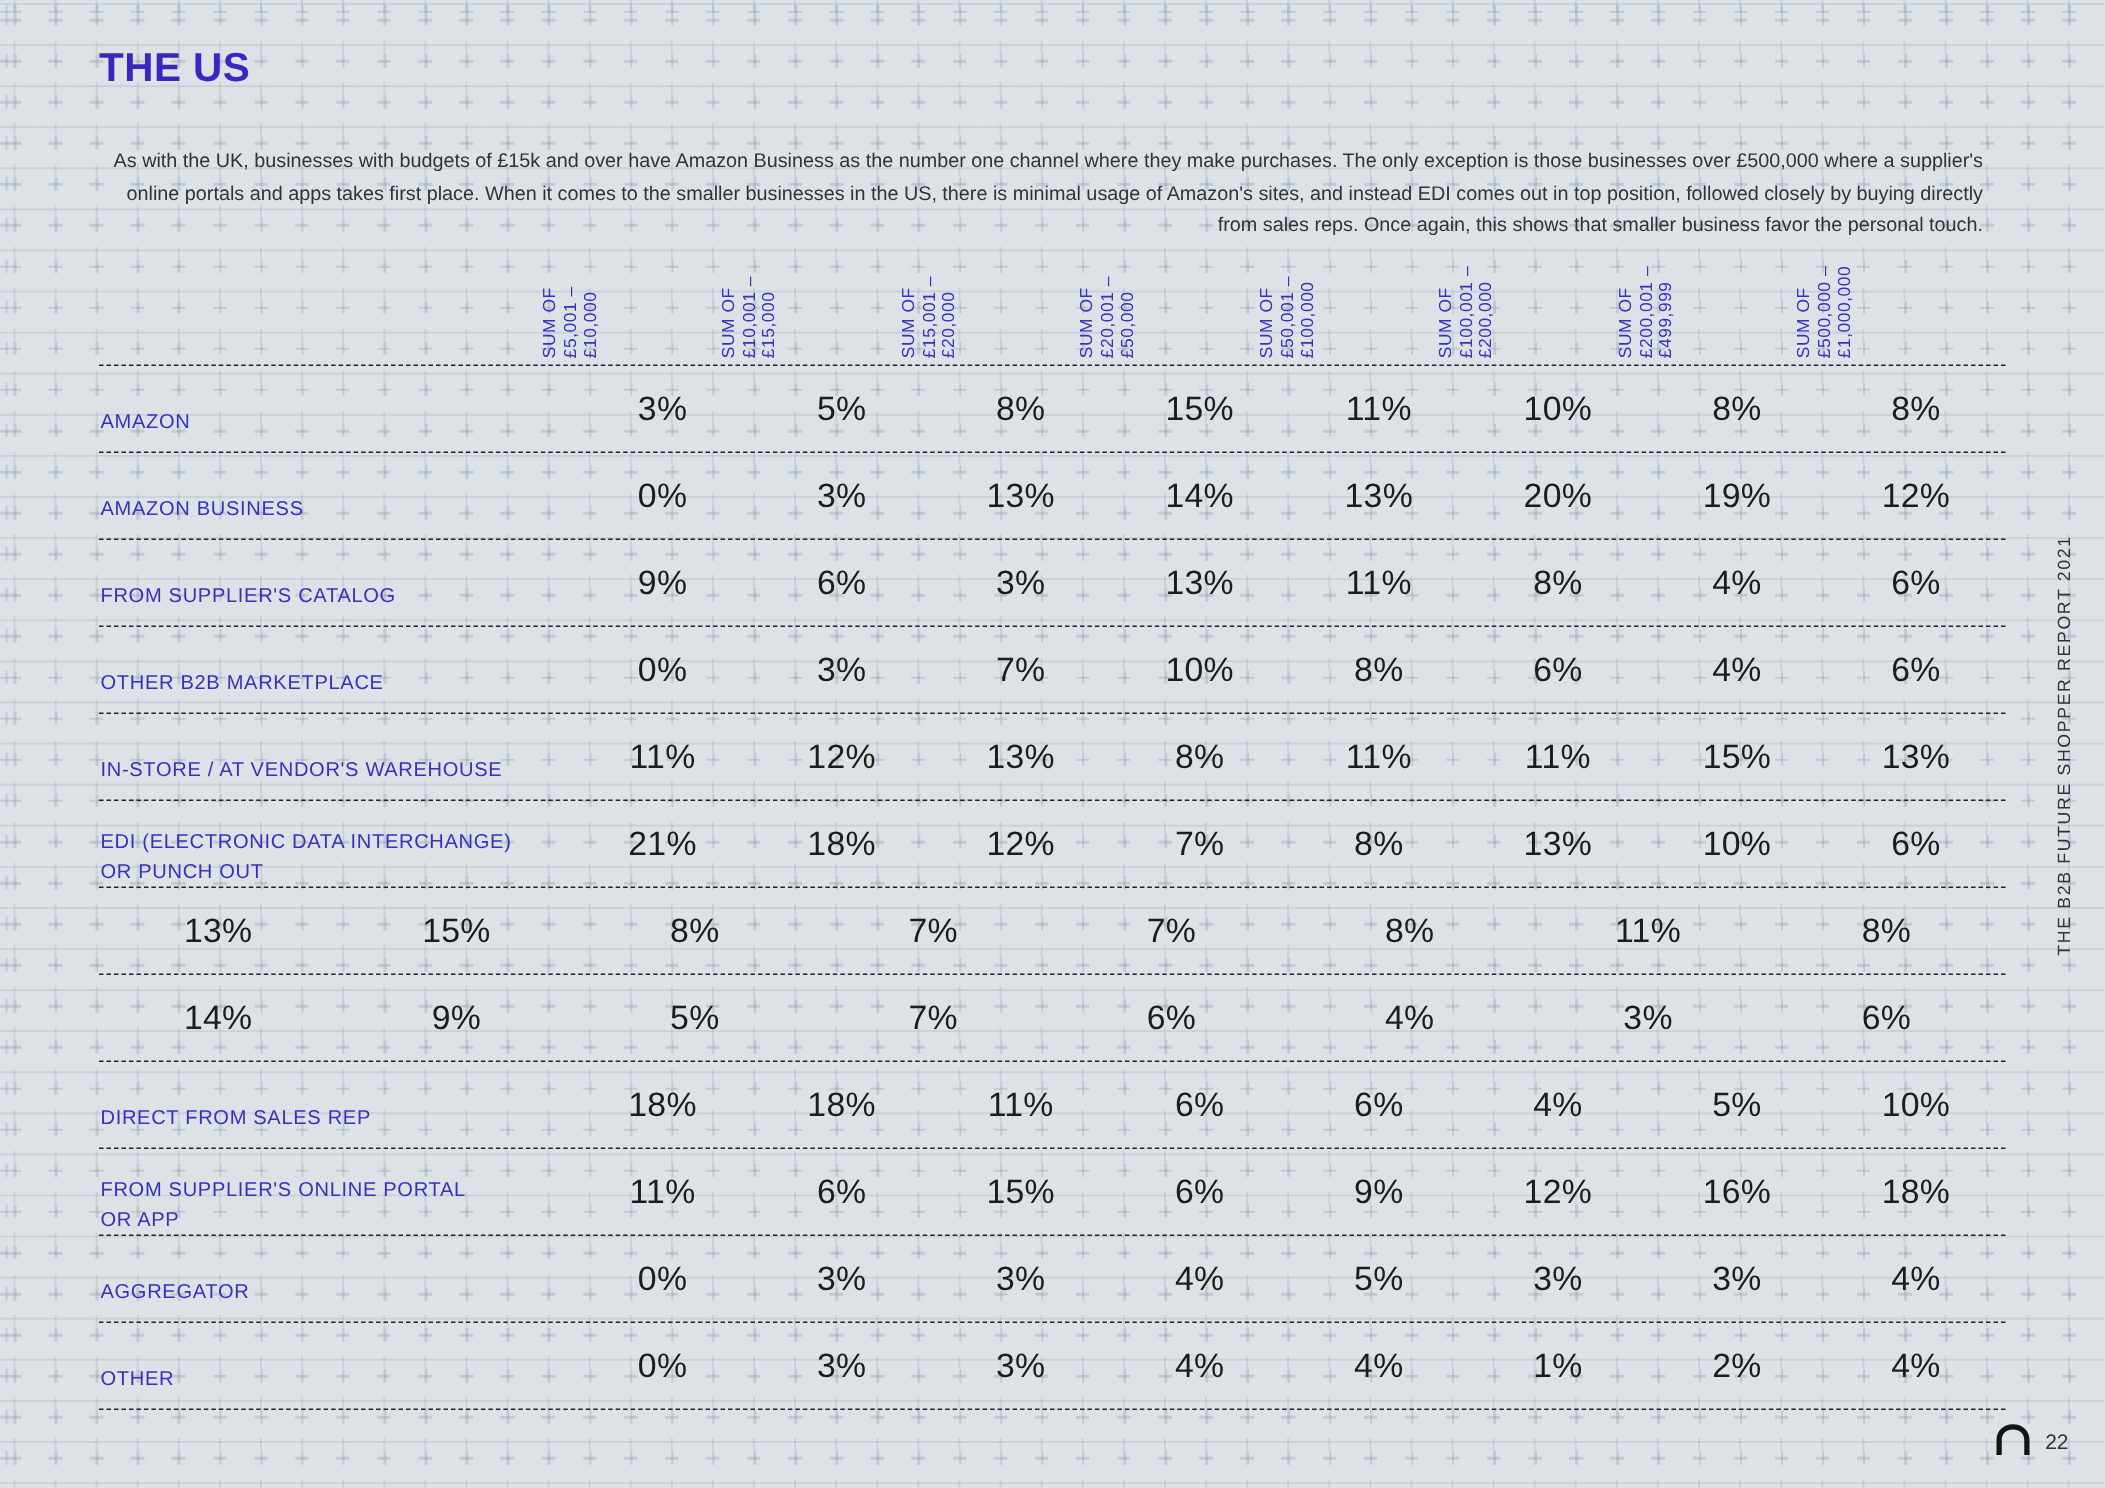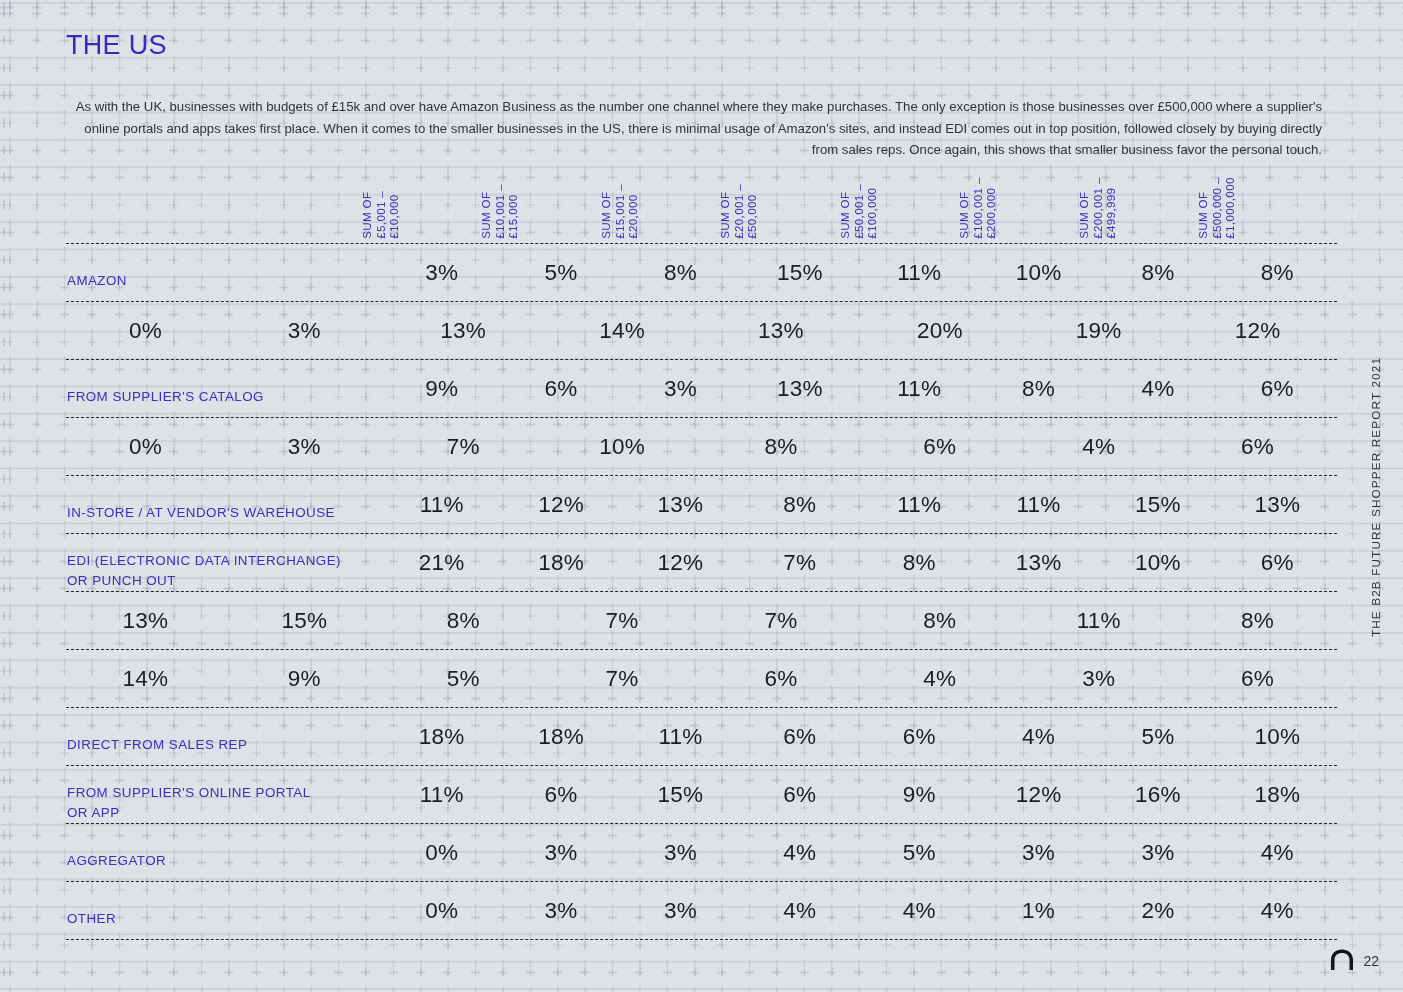--- a/index.html
+++ b/index.html
@@ -68,21 +68,21 @@
   #content {
     position: absolute;
     inset: 0;
   }
 
   .page-title {
     position: absolute;
     left: 66px;
     top: 30px;
     font-size: 27px;
-    font-weight: normal;
+    font-weight: bold;
     letter-spacing: 0.3px;
     color: #3c26bd;
   }
 
   .intro {
     position: absolute;
     left: 66px;
     top: 83px;
     width: 1256px;
     font-size: 13.2px;
@@ -291,20 +291,21 @@
           <div class="cell">5%</div>
           <div class="cell">8%</div>
           <div class="cell">15%</div>
           <div class="cell">11%</div>
           <div class="cell">10%</div>
           <div class="cell">8%</div>
           <div class="cell">8%</div>
         </div>
         <div class="dash"></div>
         <div class="row">
+          <div class="rowlabel">AMAZON BUSINESS</div>
           <div class="cell">0%</div>
           <div class="cell">3%</div>
           <div class="cell">13%</div>
           <div class="cell">14%</div>
           <div class="cell">13%</div>
           <div class="cell">20%</div>
           <div class="cell">19%</div>
           <div class="cell">12%</div>
         </div>
         <div class="dash"></div>
@@ -314,20 +315,21 @@
           <div class="cell">6%</div>
           <div class="cell">3%</div>
           <div class="cell">13%</div>
           <div class="cell">11%</div>
           <div class="cell">8%</div>
           <div class="cell">4%</div>
           <div class="cell">6%</div>
         </div>
         <div class="dash"></div>
         <div class="row">
+          <div class="rowlabel">OTHER B2B MARKETPLACE</div>
           <div class="cell">0%</div>
           <div class="cell">3%</div>
           <div class="cell">7%</div>
           <div class="cell">10%</div>
           <div class="cell">8%</div>
           <div class="cell">6%</div>
           <div class="cell">4%</div>
           <div class="cell">6%</div>
         </div>
         <div class="dash"></div>

